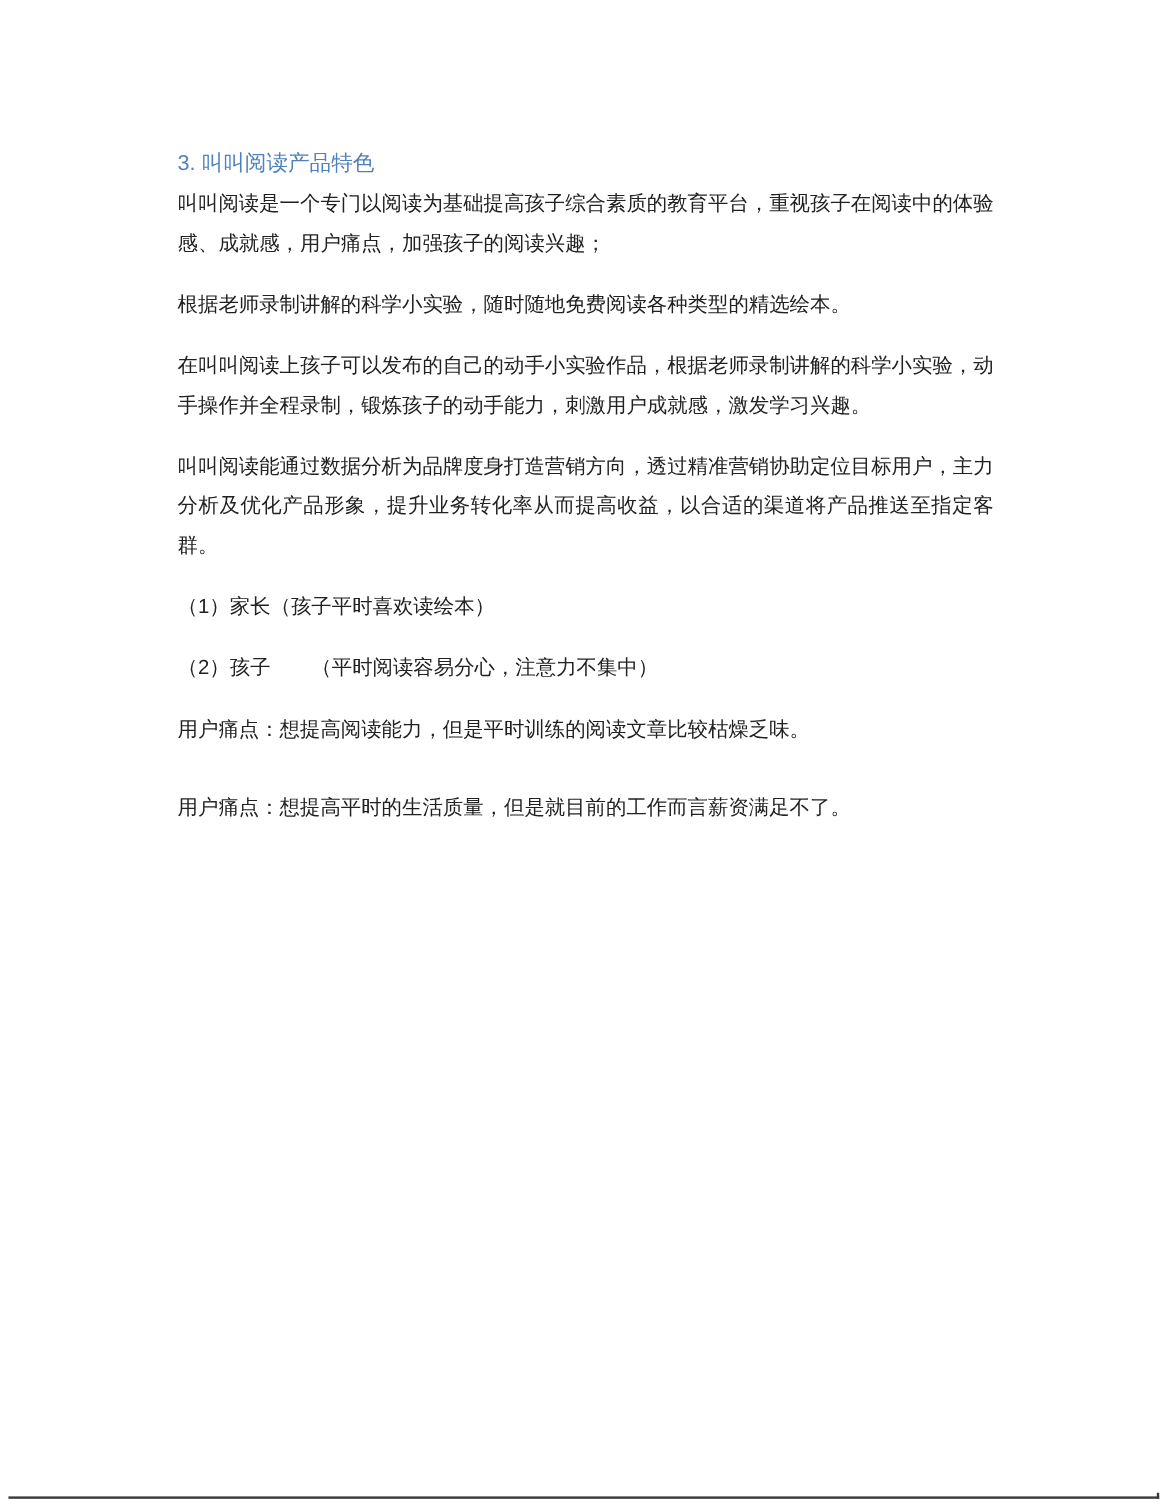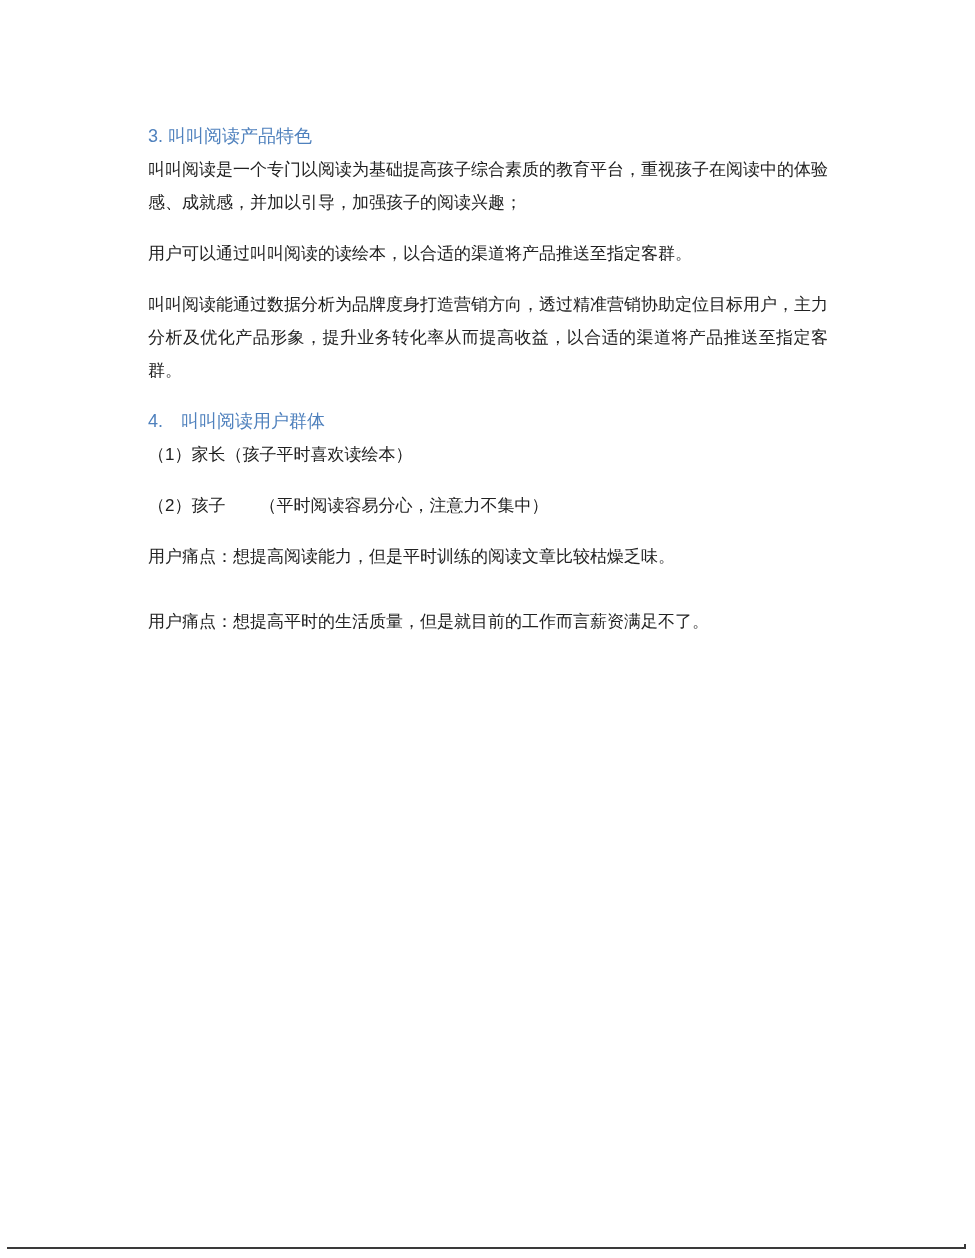--- a/index.html
+++ b/index.html
@@ -58,28 +58,28 @@
   }
 </style>
 </head>
 <body>
 
 <div class="page">
   <main class="content">
 
     <h2 class="heading">3. 叫叫阅读产品特色</h2>
 
-    <p class="para">叫叫阅读是一个专门以阅读为基础提高孩子综合素质的教育平台，重视孩子在阅读中的体验感、成就感，并加以引导，加强孩子的阅读兴趣；</p>
+    <p class="para">叫叫阅读是一个专门以阅读为基础提高孩子综合素质的教育平台，重视孩子在阅读中的体验感、成就感，用户痛点，加强孩子的阅读兴趣；</p>
 
-    <p class="para">用户可以通过叫叫阅读的读绘本，以合适的渠道将产品推送至指定客群。</p>
+    <p class="para">根据老师录制讲解的科学小实验，随时随地免费阅读各种类型的精选绘本。</p>
 
+    <p class="para">在叫叫阅读上孩子可以发布的自己的动手小实验作品，根据老师录制讲解的科学小实验，动手操作并全程录制，锻炼孩子的动手能力，刺激用户成就感，激发学习兴趣。</p>
 
     <p class="para">叫叫阅读能通过数据分析为品牌度身打造营销方向，透过精准营销协助定位目标用户，主力分析及优化产品形象，提升业务转化率从而提高收益，以合适的渠道将产品推送至指定客群。</p>
 
-    <h2 class="heading">4.　叫叫阅读用户群体</h2>
 
     <p class="para">（1）家长（孩子平时喜欢读绘本）</p>
 
 
     <p class="para">（2）孩子　　（平时阅读容易分心，注意力不集中）</p>
 
     <p class="para">用户痛点：想提高阅读能力，但是平时训练的阅读文章比较枯燥乏味。</p>
 
 
     <p class="para">用户痛点：想提高平时的生活质量，但是就目前的工作而言薪资满足不了。</p>

